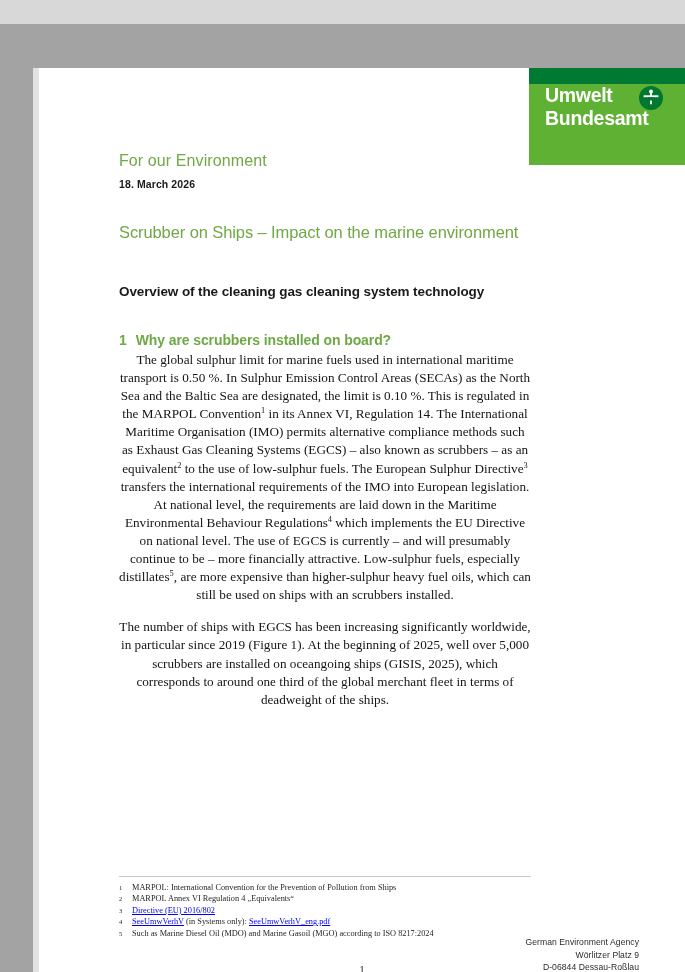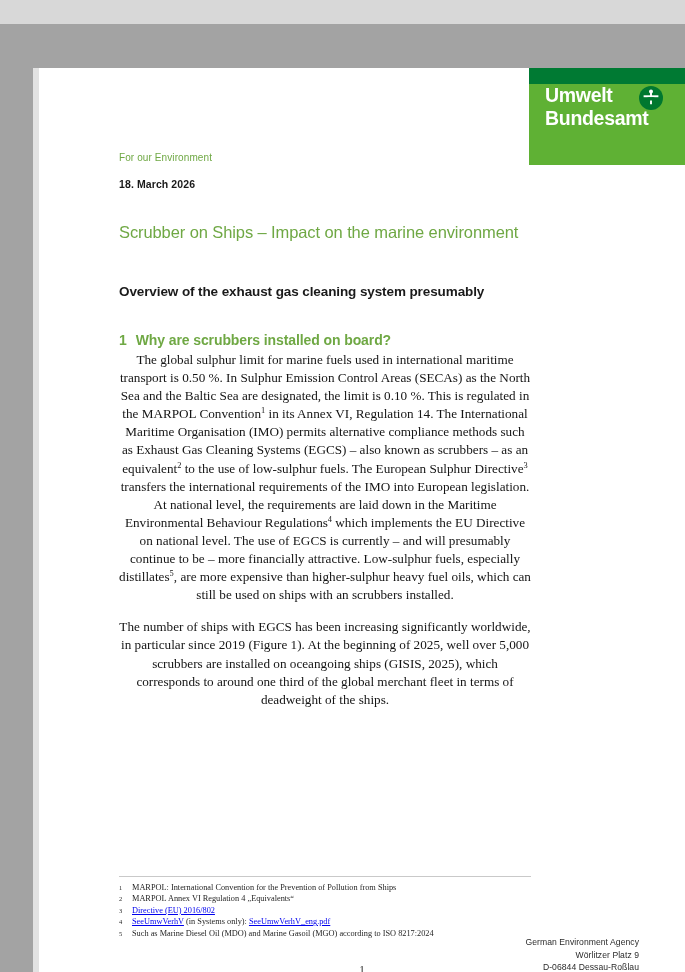--- a/index.html
+++ b/index.html
@@ -82,21 +82,21 @@
     top: 18px;
     width: 24px;
     height: 24px;
   }
 
   
   .kicker {
     position: absolute;
     left: 80px;
     top: 84px;
-    font-size: 10px;
+    font-size: 16px;
     color: #6FA844;
     letter-spacing: 0.1px;
   }
   .docdate {
     position: absolute;
     left: 80px;
     top: 110px;
     font-size: 10.5px;
     color: #1a1a1a;
     font-weight: bold;
@@ -240,21 +240,21 @@
           <path d="M4.6 9.3h14.8v1.9H4.6z" fill="#ffffff"></path>
           <path d="M12 11.0c3.2 0 5.6 1.6 6.4 3.6H5.6c0.8-2.0 3.2-3.6 6.4-3.6z" fill="#00782F"></path>
         </svg>
       </div>
     </div>
 
     <div class="kicker">For our Environment</div>
     <div class="docdate">18. March 2026</div>
 
     <h1 class="title-main">Scrubber on Ships – Impact on the marine environment</h1>
-    <h2 class="title-sub">Overview of the exhaust gas cleaning system presumably</h2>
+    <h2 class="title-sub">Overview of the cleaning gas cleaning system technology</h2>
     <h3 class="heading-1">
       <span class="hnum">1</span><span>Why are scrubbers installed on board?</span>
     </h3>
 
     <div class="body-wrap">
       <p class="para"><span>The global sulphur limit for marine fuels used in international maritime transport is 0.50 %. In Sulphur Emission Control Areas (SECAs) as the North Sea and the Baltic Sea are designated, the limit is 0.10 %. This is regulated in the MARPOL Convention</span><sup>1</sup><span> in its Annex VI, Regulation 14. The International Maritime Organisation (IMO) permits alternative compliance methods such as Exhaust Gas Cleaning Systems (EGCS) – also known as scrubbers – as an equivalent</span><sup>2</sup><span> to the use of low-sulphur fuels. The European Sulphur Directive</span><sup>3</sup><span> transfers the international requirements of the IMO into European legislation. At national level, the requirements are laid down in the Maritime Environmental Behaviour Regulations</span><sup>4</sup><span> which implements the EU Directive on national level. The use of EGCS is currently – and will presumably continue to be – more financially attractive. Low-sulphur fuels, especially distillates</span><sup>5</sup><span>, are more expensive than higher-sulphur heavy fuel oils, which can still be used on ships with an scrubbers installed.</span></p>
 
       <p class="para">The number of ships with EGCS has been increasing significantly worldwide, in particular since 2019 (Figure 1). At the beginning of 2025, well over 5,000 scrubbers are installed on oceangoing ships (GISIS, 2025), which corresponds to around one third of the global merchant fleet in terms of deadweight of the ships.</p>
     </div>
 

